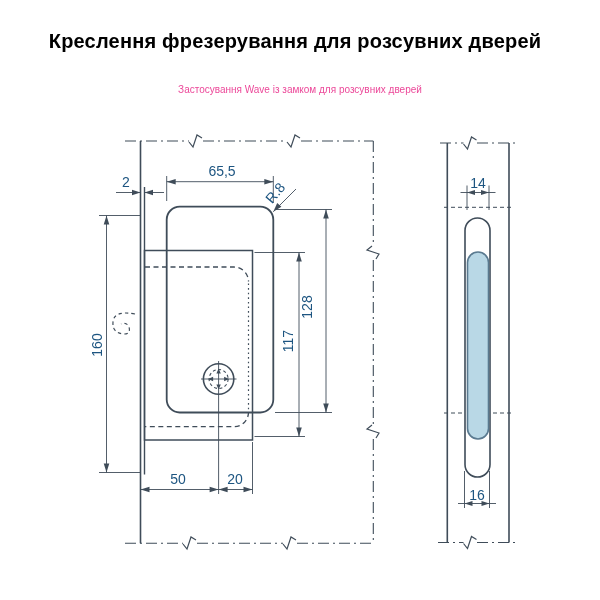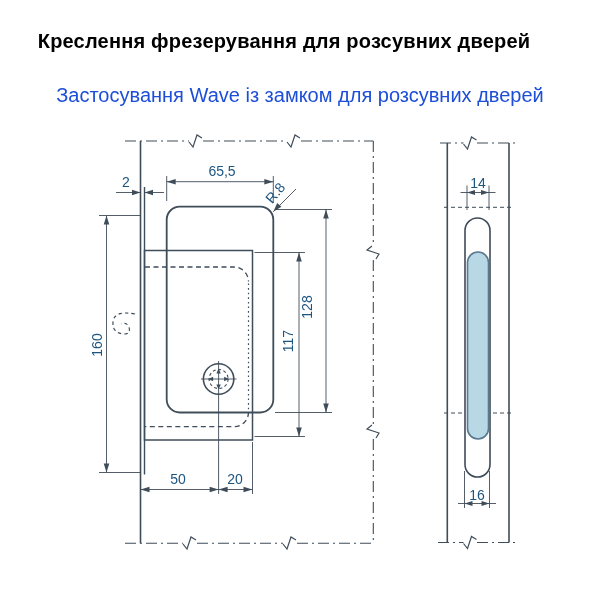--- a/index.html
+++ b/index.html
@@ -1,20 +1,20 @@
 <!DOCTYPE html>
 <html><head>
 <meta charset="utf-8">
 <style>
   html,body{margin:0;padding:0;background:#ffffff;}
   body{width:600px;height:600px;position:relative;font-family:"Liberation Sans",sans-serif;overflow:hidden;}
-  .hdr-title{position:absolute;top:30px;left:0;width:568px;text-align:center;
+  .hdr-title{position:absolute;top:30px;left:11px;width:568px;text-align:center;
     font-size:20px;font-weight:bold;color:#000;letter-spacing:.2px;}
   .hdr-sub{position:absolute;top:84px;left:0;width:600px;text-align:center;
-    font-size:20px;color:#1d4ed8;}
+    font-size:10px;color:#ec4899;}
   svg{position:absolute;left:0;top:0;}
   text{font-family:"Liberation Sans",sans-serif;}
 </style>
 </head>
 <body>
 
 <div class="hdr-title">Креслення фрезерування для розсувних дверей</div>
 <div class="hdr-sub">Застосування Wave із замком для розсувних дверей</div>
 
 <svg width="600" height="600" viewBox="0 0 600 600">

